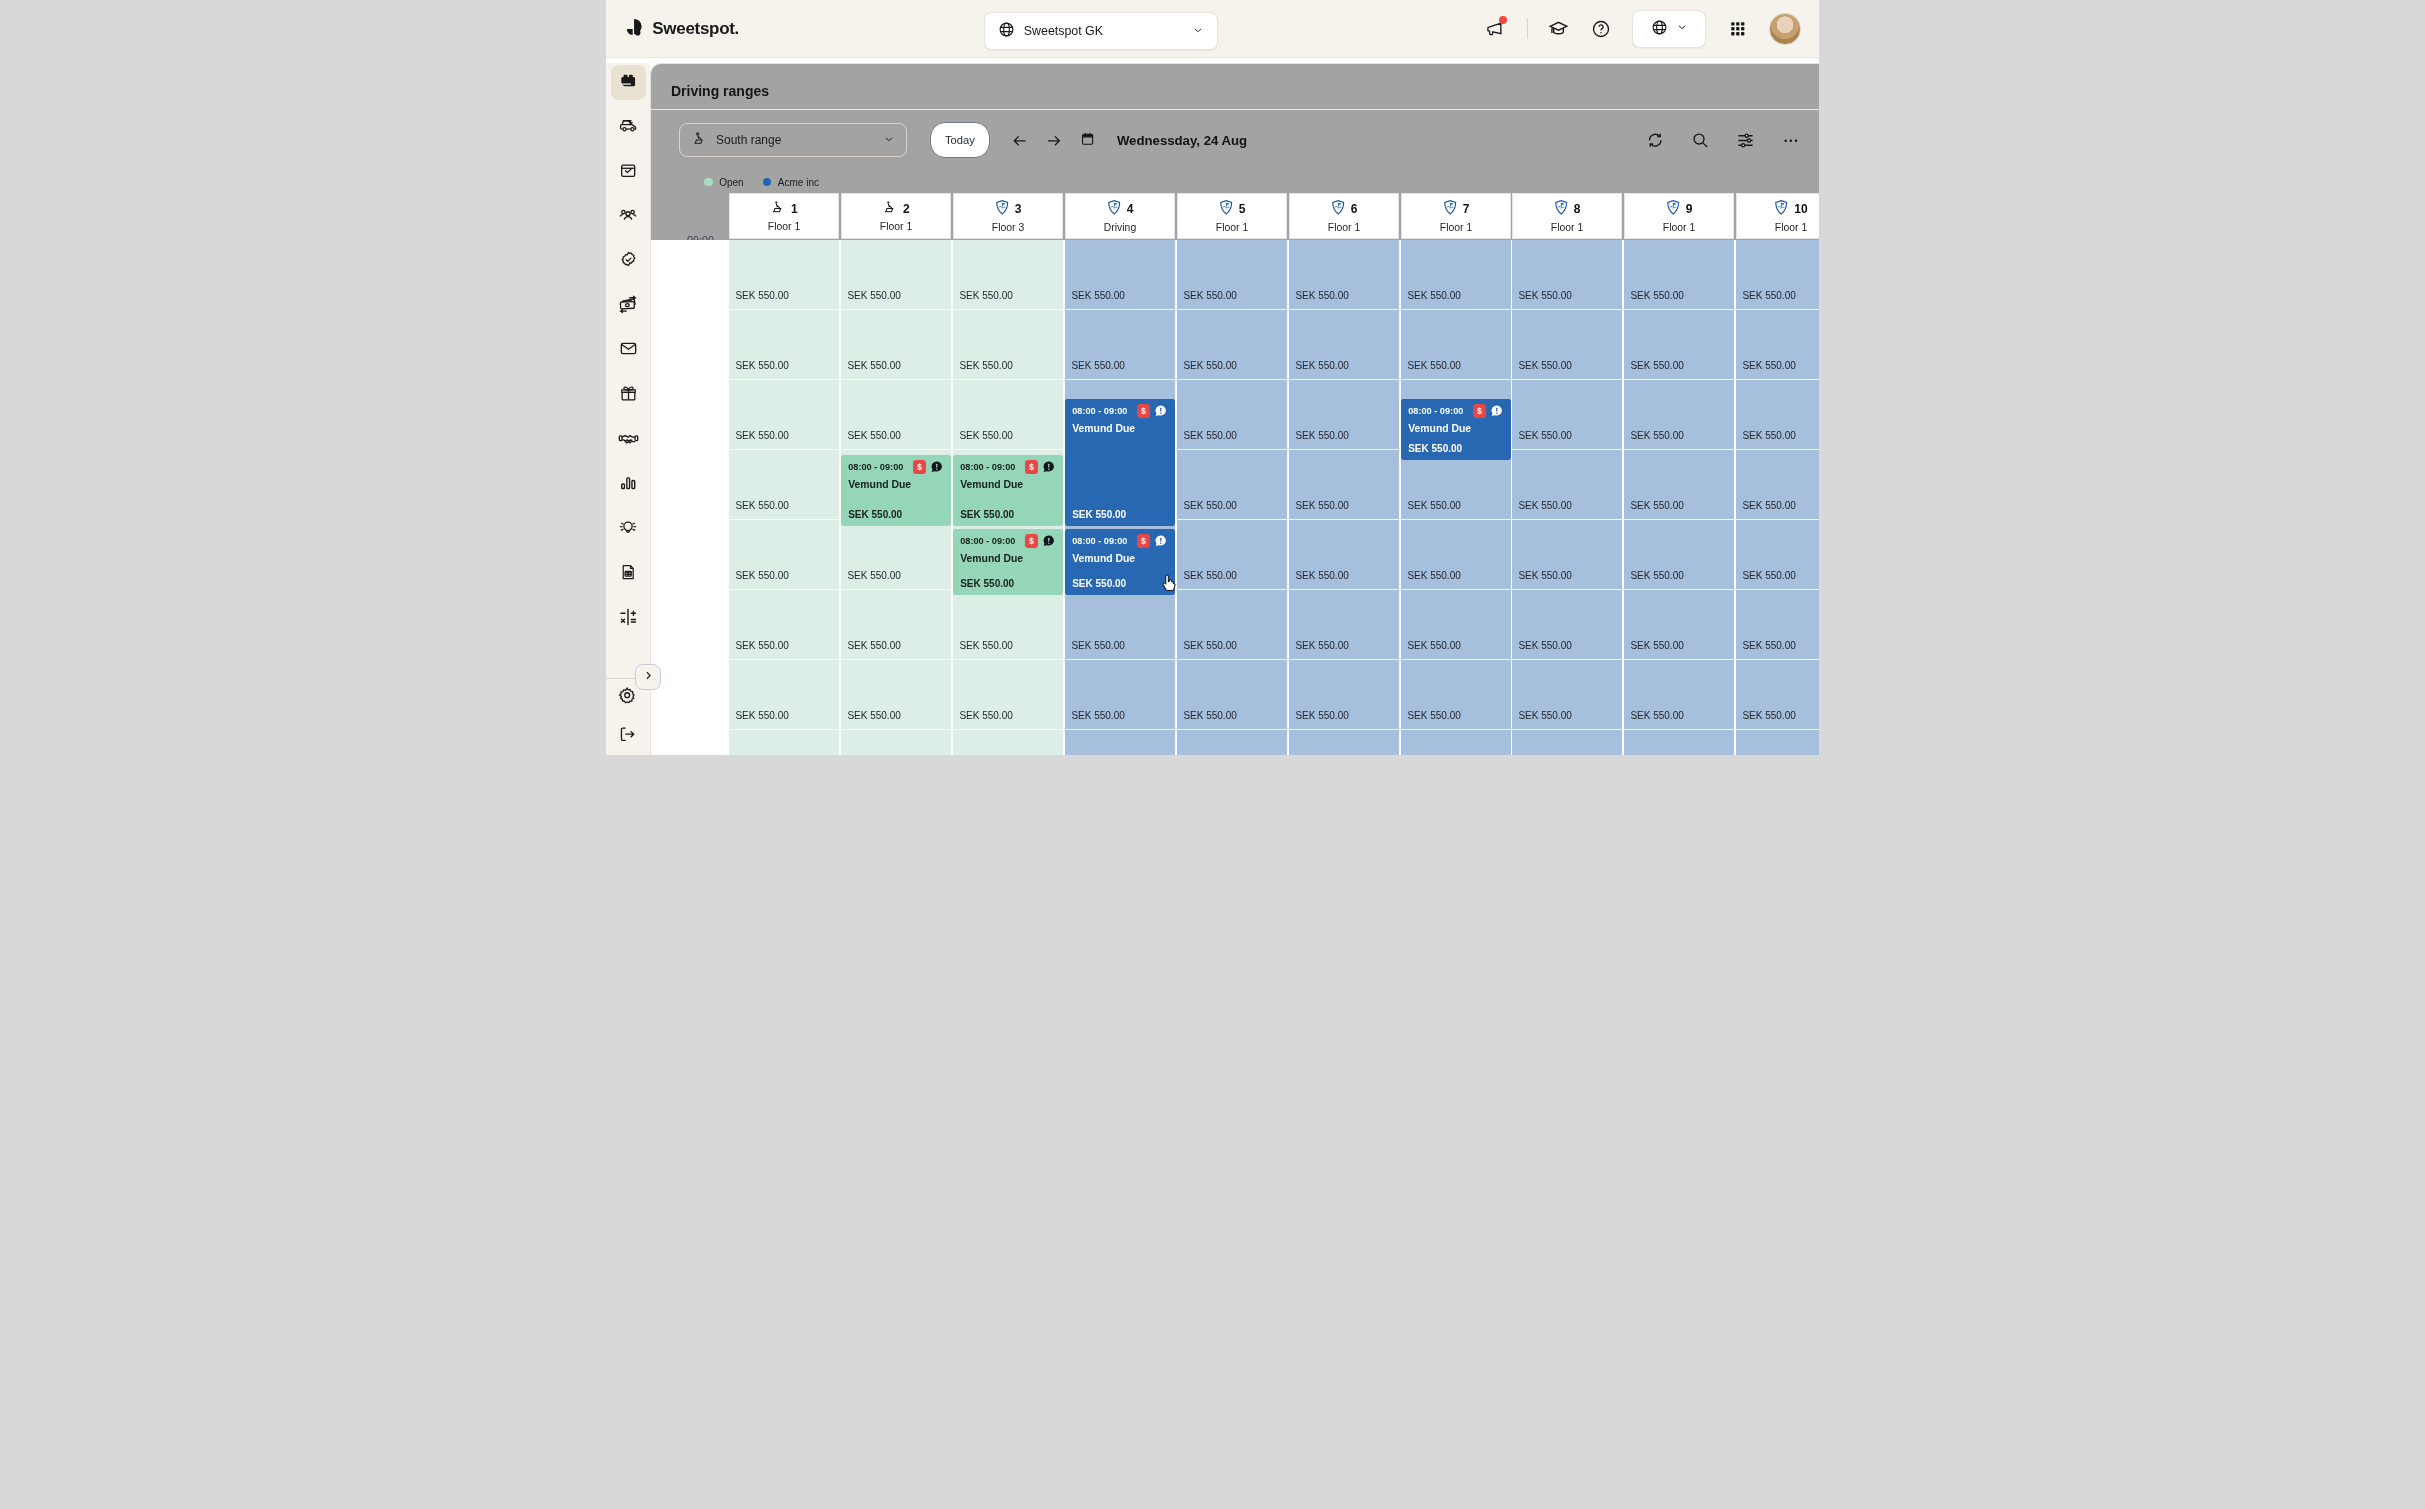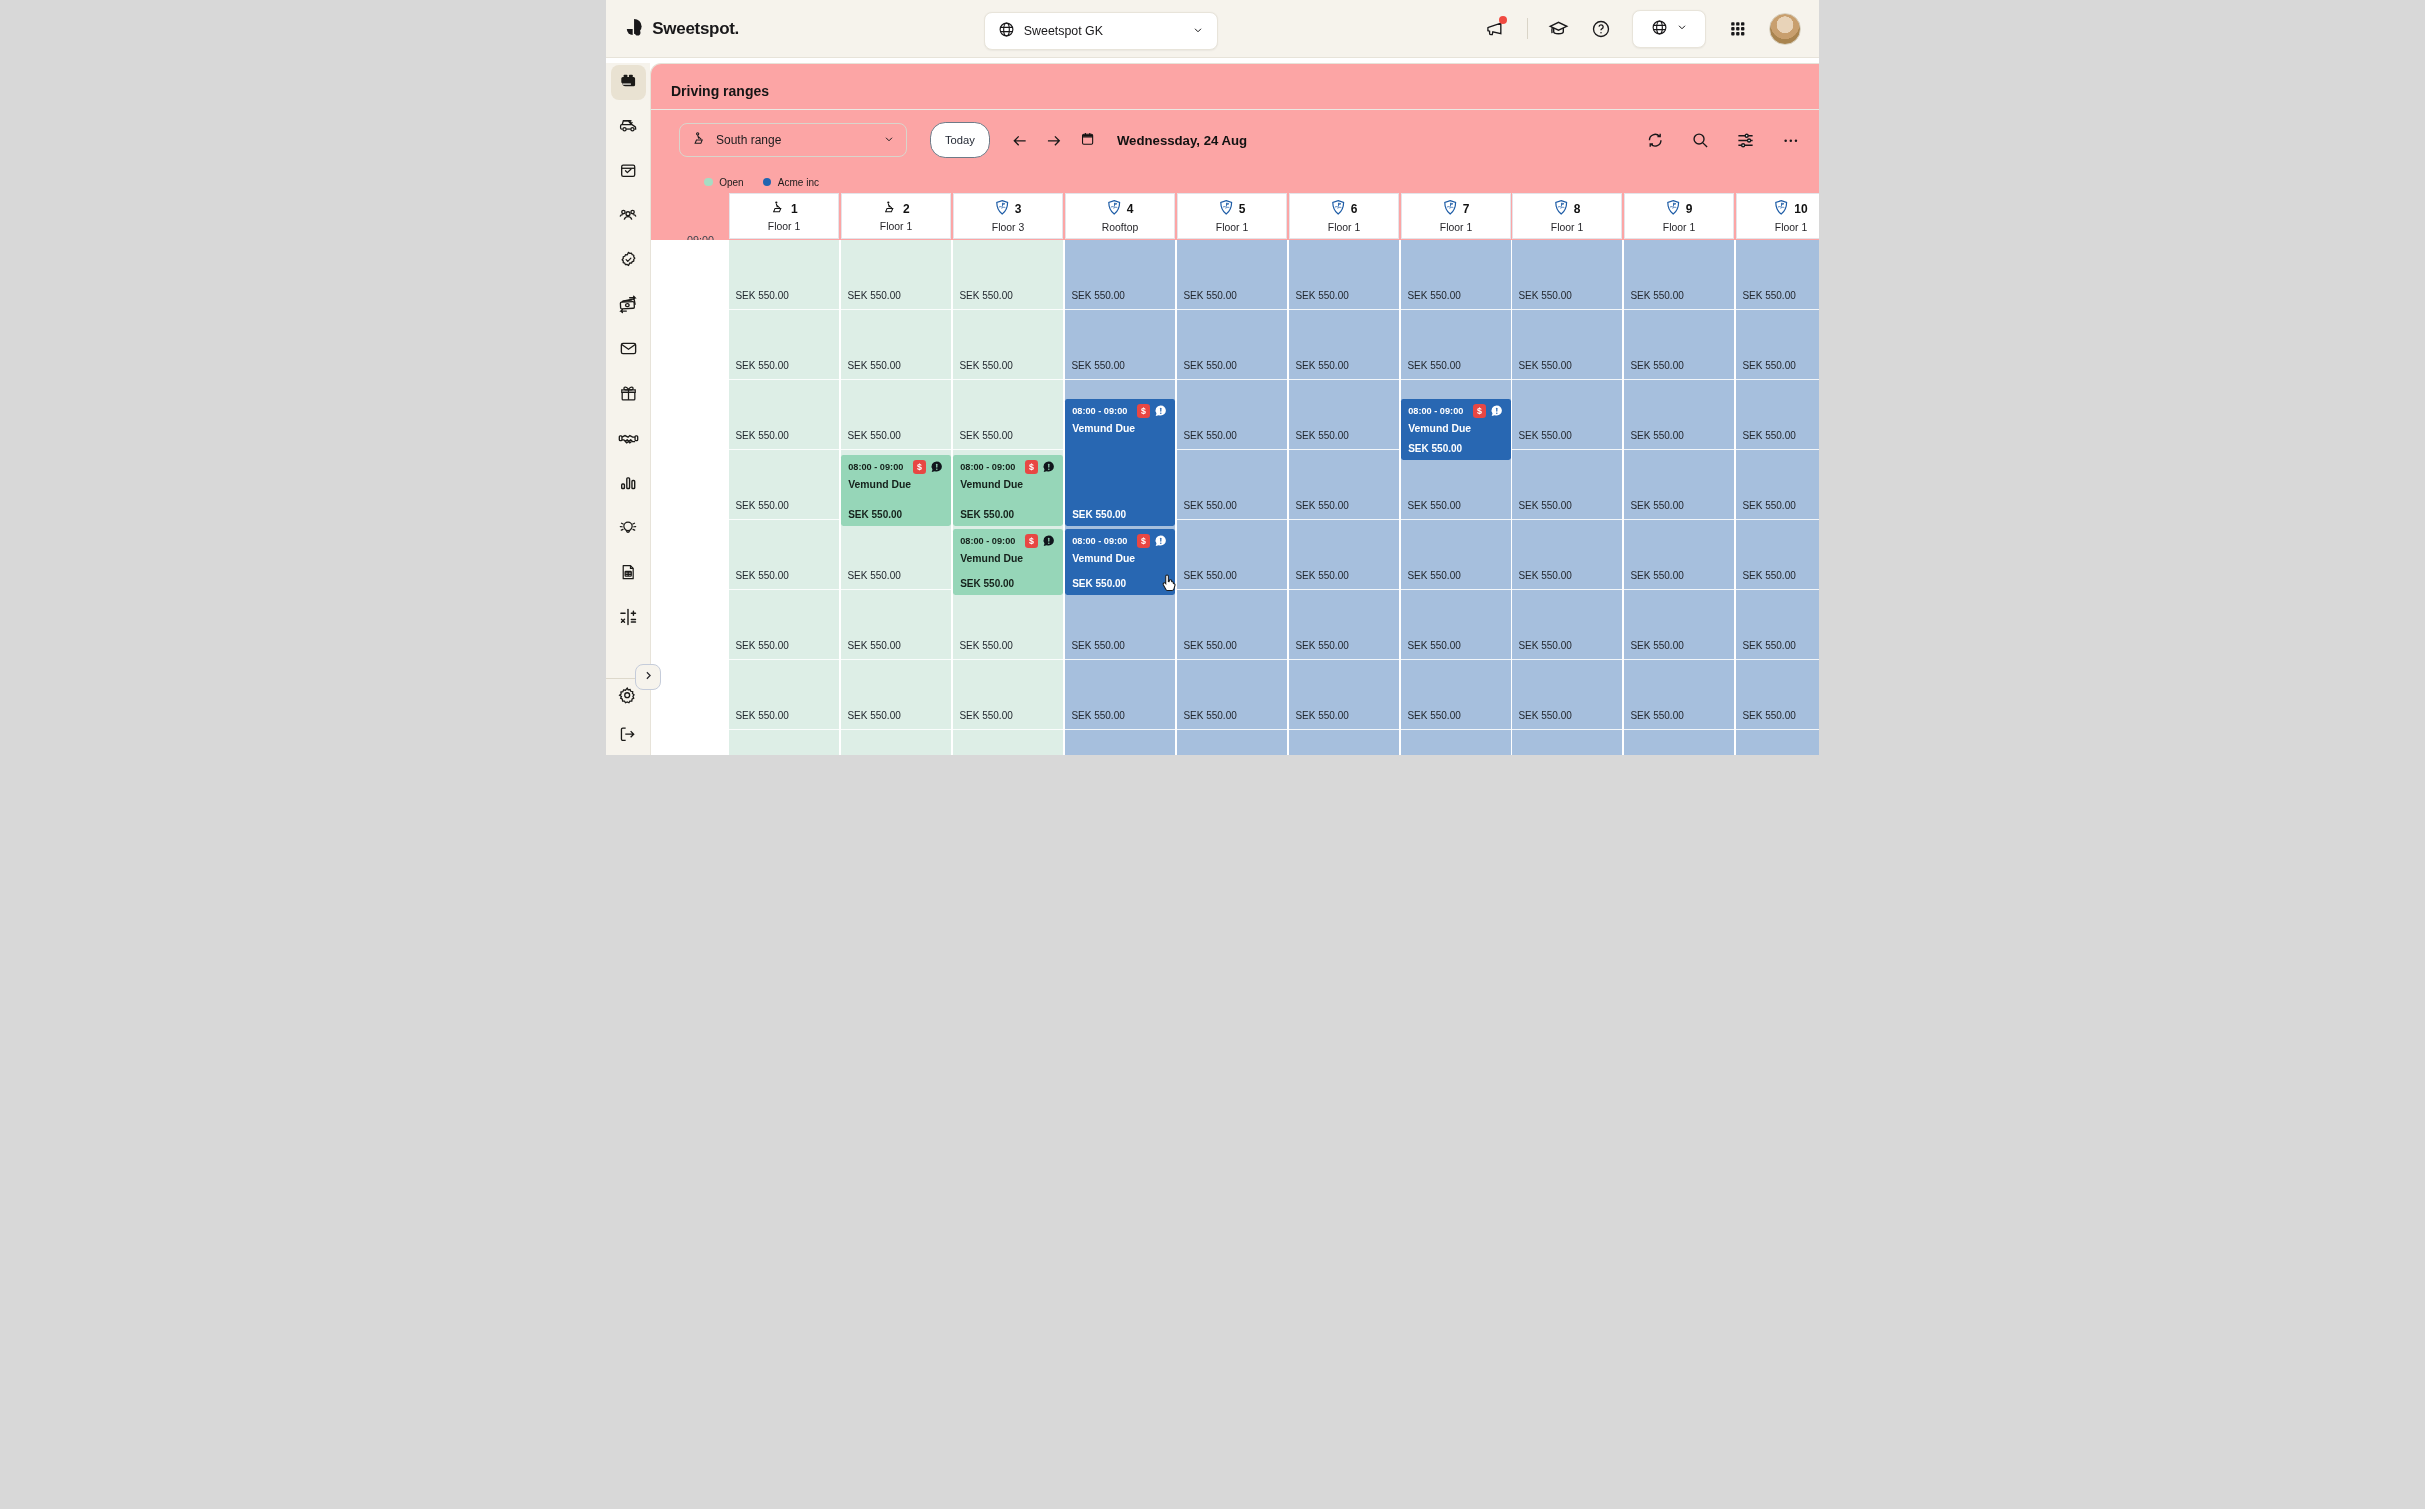--- a/index.html
+++ b/index.html
@@ -23,21 +23,21 @@
   
   #sidebar{position:absolute;left:0;top:63px;width:44px;height:692px;background:#f6f3ec;z-index:15;}
   #sidebar-items{position:absolute;left:0;top:2.4px;width:44px;display:flex;flex-direction:column;align-items:center;gap:9.6px;}
   .sb-item{width:35px;height:35px;border-radius:8px;display:flex;align-items:center;justify-content:center;color:#1b1a18;cursor:pointer;}
   .sb-item.active{background:#e9e2d2;}
   #sb-divider{position:absolute;left:0;top:615px;width:30.5px;height:0.8px;background:#ddd8cb;}
   .sb-footer{position:absolute;left:4px;width:35px;height:35px;border-radius:8px;display:flex;align-items:center;justify-content:center;color:#1b1a18;cursor:pointer;}
   #expand-btn{position:absolute;left:29px;top:664px;width:26px;height:26px;background:#f6f3ec;border:1.2px solid #c5ccda;border-radius:8px;display:flex;align-items:center;justify-content:center;color:#26262b;cursor:pointer;z-index:40;}
 
   
-  #main{position:absolute;left:44px;top:63px;width:1169px;height:692px;background:#fca5a5;border-top-left-radius:11.2px;border-top:0.8px solid #e7e3d9;border-left:0.8px solid #e7e3d9;overflow:hidden;}
+  #main{position:absolute;left:44px;top:63px;width:1169px;height:692px;background:#a3a3a3;border-top-left-radius:11.2px;border-top:0.8px solid #e7e3d9;border-left:0.8px solid #e7e3d9;overflow:hidden;}
   #page-header{height:45px;display:flex;align-items:flex-end;padding:0 0 9.6px 20px;}
   #page-title{font-size:14px;font-weight:bold;color:#151515;}
   #header-divider{height:0.8px;background:#ebe9e3;}
 
   #calendar-toolbar{height:61px;display:flex;align-items:center;padding:0 19px 0 28px;}
   #range-select{width:228px;height:34px;border:0.8px solid #d9d5cc;border-radius:8px;display:flex;align-items:center;gap:8.8px;padding:0 11.2px;cursor:pointer;color:#1c1c1e;}
   #range-select .lbl{font-size:12px;}
   #range-select .chev{margin-left:auto;}
   #today-btn{height:36px;padding:0 14.4px;margin-left:22.5px;border:1.6px solid #6e7a87;border-radius:15.2px;display:flex;align-items:center;font-size:11.2px;color:#1f2430;background:#fff;cursor:pointer;}
   .nav-arrow{width:24px;height:24px;display:flex;align-items:center;justify-content:center;color:#191919;cursor:pointer;}
@@ -437,21 +437,21 @@
           </div>
           <div class="hcell" style="left: 414px; width: 110px;">
             <div class="toprow">
               <span><svg width="14.4" height="17" viewBox="0 0 24 28">
                   <path d="M12 2.5l9 3.2c0 8.2-2.8 14.5-9 19.3-6.2-4.8-9-11.1-9-19.3z" fill="#fff" stroke="#1d5ca6" stroke-width="2"></path>
                   <path d="M12.5 6.5v6M12.5 6.5l4 1.4-4 1.3" stroke="#1d5ca6" stroke-width="1.4" fill="none"></path>
                   <path d="M6.5 13.5c2-1.6 4.5-1 5.5.5M11 15.5c1.5-2 4.5-2.4 6.3-1.2" stroke="#1d5ca6" stroke-width="1.3" fill="none"></path>
                 </svg></span>
               <span class="num">4</span>
             </div>
-            <div class="floor">Rooftop</div>
+            <div class="floor">Driving</div>
           </div>
           <div class="hcell" style="left: 526px; width: 110px;">
             <div class="toprow">
               <span><svg width="14.4" height="17" viewBox="0 0 24 28">
                   <path d="M12 2.5l9 3.2c0 8.2-2.8 14.5-9 19.3-6.2-4.8-9-11.1-9-19.3z" fill="#fff" stroke="#1d5ca6" stroke-width="2"></path>
                   <path d="M12.5 6.5v6M12.5 6.5l4 1.4-4 1.3" stroke="#1d5ca6" stroke-width="1.4" fill="none"></path>
                   <path d="M6.5 13.5c2-1.6 4.5-1 5.5.5M11 15.5c1.5-2 4.5-2.4 6.3-1.2" stroke="#1d5ca6" stroke-width="1.3" fill="none"></path>
                 </svg></span>
               <span class="num">5</span>
             </div>

